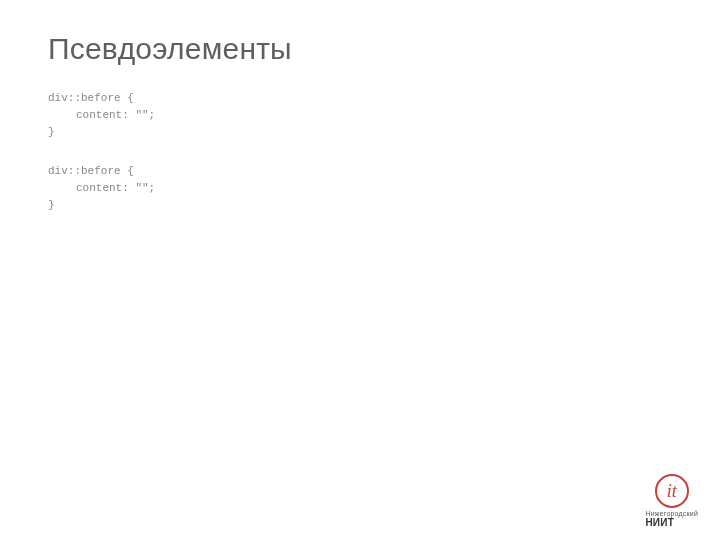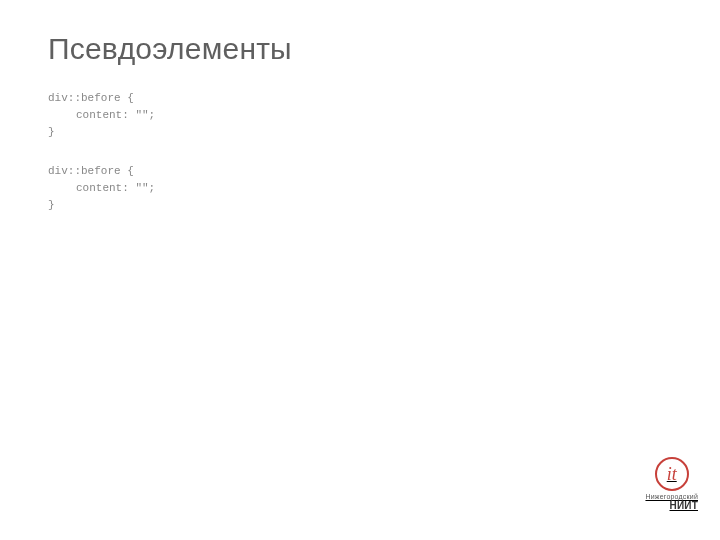--- a/index.html
+++ b/index.html
@@ -2,21 +2,21 @@
 <html><head>
 <meta charset="utf-8">
 <style>
   * { margin: 0; padding: 0; box-sizing: border-box; }
   html, body { width: 720px; height: 540px; background: #fff; font-family: Arial, Helvetica, sans-serif; overflow: hidden; }
   .slide { position: relative; width: 720px; height: 540px; padding: 32px 48px 24px 48px; }
   .title { font-size: 30px; font-weight: 400; color: #5f5f5f; letter-spacing: 0.2px; margin-bottom: 24px; }
   .codeblock { font-family: Liberation Mono, monospace; font-size: 11px; color: #888; line-height: 1.55; }
   .codeblock .indent { padding-left: 28px; display: block; }
   .block { margin-bottom: 22px; }
-  .logo { position: absolute; right: 22px; bottom: 29px; text-align: right; text-decoration: underline; }
+  .logo { position: absolute; right: 22px; bottom: 12px; text-align: left; }
   .logo-circle {
     width: 34px; height: 34px; border: 2px solid #c7403a; border-radius: 50%;
     display: flex; align-items: center; justify-content: center; margin: 0 auto 2px;
     font-family: Georgia, "Times New Roman", serif; font-style: italic; color: #c7403a;
     font-size: 18px; font-weight: 500;
   }
   .logo-text { font-size: 7px; color: #555; line-height: 1.05; letter-spacing: 0.2px; }
   .logo-text .bold { font-weight: 700; font-size: 10px; color: #333; display: block; }
 </style>
 </head>

